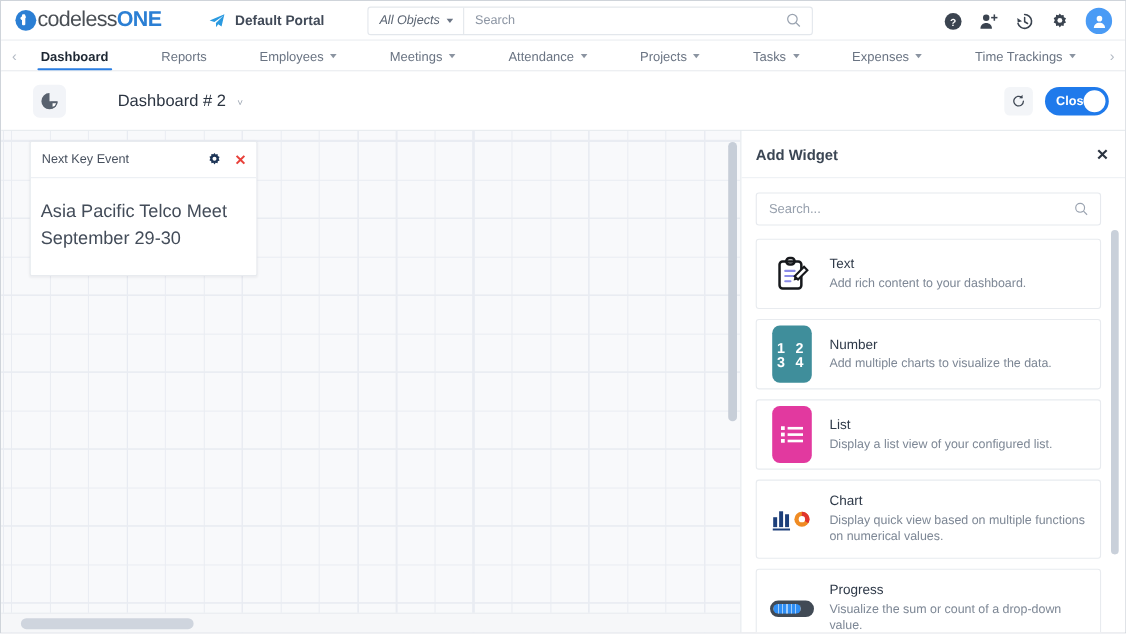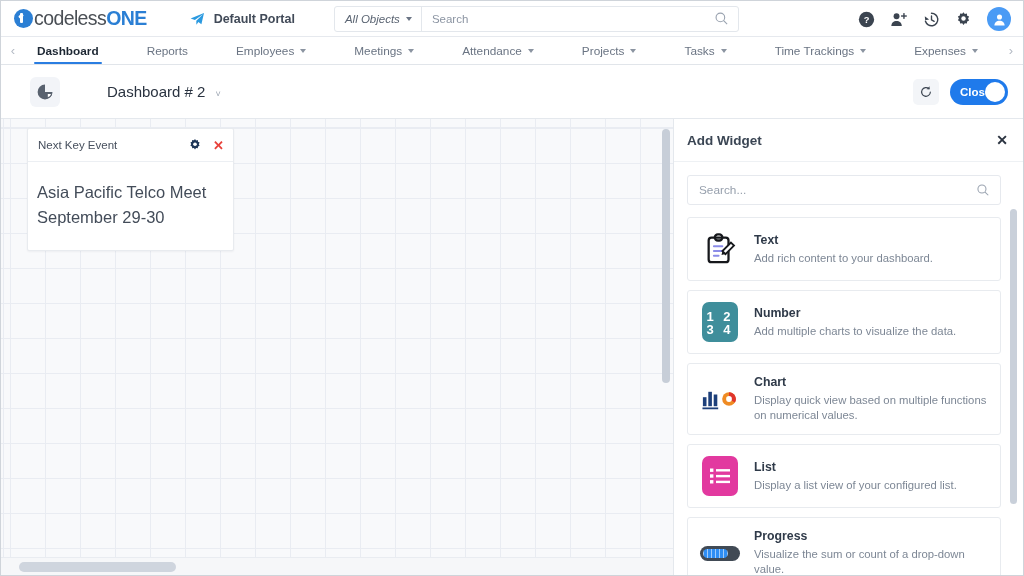--- a/index.html
+++ b/index.html
@@ -210,26 +210,26 @@
     display: flex; align-items: center; padding: 11px 12px;
     margin-bottom: 9px; min-height: 56px; background: #fff;
   }
   .wrow-ic {
     width: 40px; min-width: 40px; height: 40px;
     display: flex; align-items: center; justify-content: center;
     margin-right: 14px;
   }
   .wrow-txt { flex: 1; }
   .wrow-name {
-    font-size: 12.3px; font-weight: 700; color: #2f3a49; margin-bottom: 4px;
+    font-size: 12.3px; font-weight: 400; color: #2f3a49; margin-bottom: 4px;
   }
   .wrow-desc { font-size: 11.3px; color: #7d8795; line-height: 15px; }
 
   .icon-sq {
-    width: 36px; height: 40px; border-radius: 7px;
+    width: 36px; height: 52px; border-radius: 7px;
     display: flex; align-items: center; justify-content: center;
   }
   .num-ic {
     background: #3f8e9b; color: #fff; font-size: 13px; font-weight: 700;
     line-height: 13px; text-align: center; letter-spacing: 3px;
     padding-top: 1px;
   }
   .list-ic { background: #e2399f; }
   .prog-ic {
     width: 42px; height: 15px; border-radius: 8px; background: #414a55;
@@ -334,25 +334,25 @@
       </div>
       <div class="tab">
         <span>Projects</span>
         <span class="caret"></span>
       </div>
       <div class="tab">
         <span>Tasks</span>
         <span class="caret"></span>
       </div>
       <div class="tab">
+        <span>Expenses</span>
+        <span class="caret"></span>
+      </div>
+      <div class="tab">
         <span>Time Trackings</span>
-        <span class="caret"></span>
-      </div>
-      <div class="tab">
-        <span>Expenses</span>
         <span class="caret"></span>
       </div>
       <div class="tab">
         <span>Clients</span>
         <span class="caret"></span>
       </div>
       <div class="tab">
         <span>Milestones</span>
         <span class="caret"></span>
       </div>
@@ -456,38 +456,20 @@
           <div class="icon-sq num-ic">
             <div>
               <div>1 2</div>
               <div>3 4</div>
             </div>
           </div>
         </div>
         <div class="wrow-txt">
           <div class="wrow-name">Number</div>
           <div class="wrow-desc">Add multiple charts to visualize the data.</div>
-        </div>
-      </div>
-
-      <div class="wrow">
-        <div class="wrow-ic">
-          <svg width="36" height="26" viewBox="0 0 40 28">
-            <rect x="1" y="12" width="4" height="10" fill="#1d3f7a"></rect>
-            <rect x="7" y="6" width="4" height="16" fill="#1d3f7a"></rect>
-            <rect x="13" y="9" width="4" height="13" fill="#1d3f7a"></rect>
-            <rect x="0.5" y="23.4" width="17.5" height="2" fill="#1d3f7a"></rect>
-            <circle cx="30" cy="14" r="7.6" fill="#ef8b23"></circle>
-            <path d="M30 14V6.4A7.6 7.6 0 0 1 36.5 18z" fill="#e0352c"></path>
-            <circle cx="30" cy="14" r="3.2" fill="#fff"></circle>
-          </svg>
-        </div>
-        <div class="wrow-txt">
-          <div class="wrow-name">Chart</div>
-          <div class="wrow-desc">Display quick view based on multiple functions on numerical values.</div>
         </div>
       </div>
 
       <div class="wrow">
         <div class="wrow-ic">
           <div class="icon-sq list-ic">
             <svg width="22" height="18" viewBox="0 0 22 18">
               <rect x="1" y="1.5" width="3.4" height="3.4" fill="#fff"></rect>
               <rect x="1" y="7.3" width="3.4" height="3.4" fill="#fff"></rect>
               <rect x="1" y="13.1" width="3.4" height="3.4" fill="#fff"></rect>
@@ -498,20 +480,38 @@
           </div>
         </div>
         <div class="wrow-txt">
           <div class="wrow-name">List</div>
           <div class="wrow-desc">Display a list view of your configured list.</div>
         </div>
       </div>
 
       <div class="wrow">
         <div class="wrow-ic">
+          <svg width="36" height="26" viewBox="0 0 40 28">
+            <rect x="1" y="12" width="4" height="10" fill="#1d3f7a"></rect>
+            <rect x="7" y="6" width="4" height="16" fill="#1d3f7a"></rect>
+            <rect x="13" y="9" width="4" height="13" fill="#1d3f7a"></rect>
+            <rect x="0.5" y="23.4" width="17.5" height="2" fill="#1d3f7a"></rect>
+            <circle cx="30" cy="14" r="7.6" fill="#ef8b23"></circle>
+            <path d="M30 14V6.4A7.6 7.6 0 0 1 36.5 18z" fill="#e0352c"></path>
+            <circle cx="30" cy="14" r="3.2" fill="#fff"></circle>
+          </svg>
+        </div>
+        <div class="wrow-txt">
+          <div class="wrow-name">Chart</div>
+          <div class="wrow-desc">Display quick view based on multiple functions on numerical values.</div>
+        </div>
+      </div>
+
+      <div class="wrow">
+        <div class="wrow-ic">
           <div class="prog-ic">
             <div class="prog-fill"></div>
           </div>
         </div>
         <div class="wrow-txt">
           <div class="wrow-name">Progress</div>
           <div class="wrow-desc">Visualize the sum or count of a drop-down value.</div>
         </div>
       </div>
 

